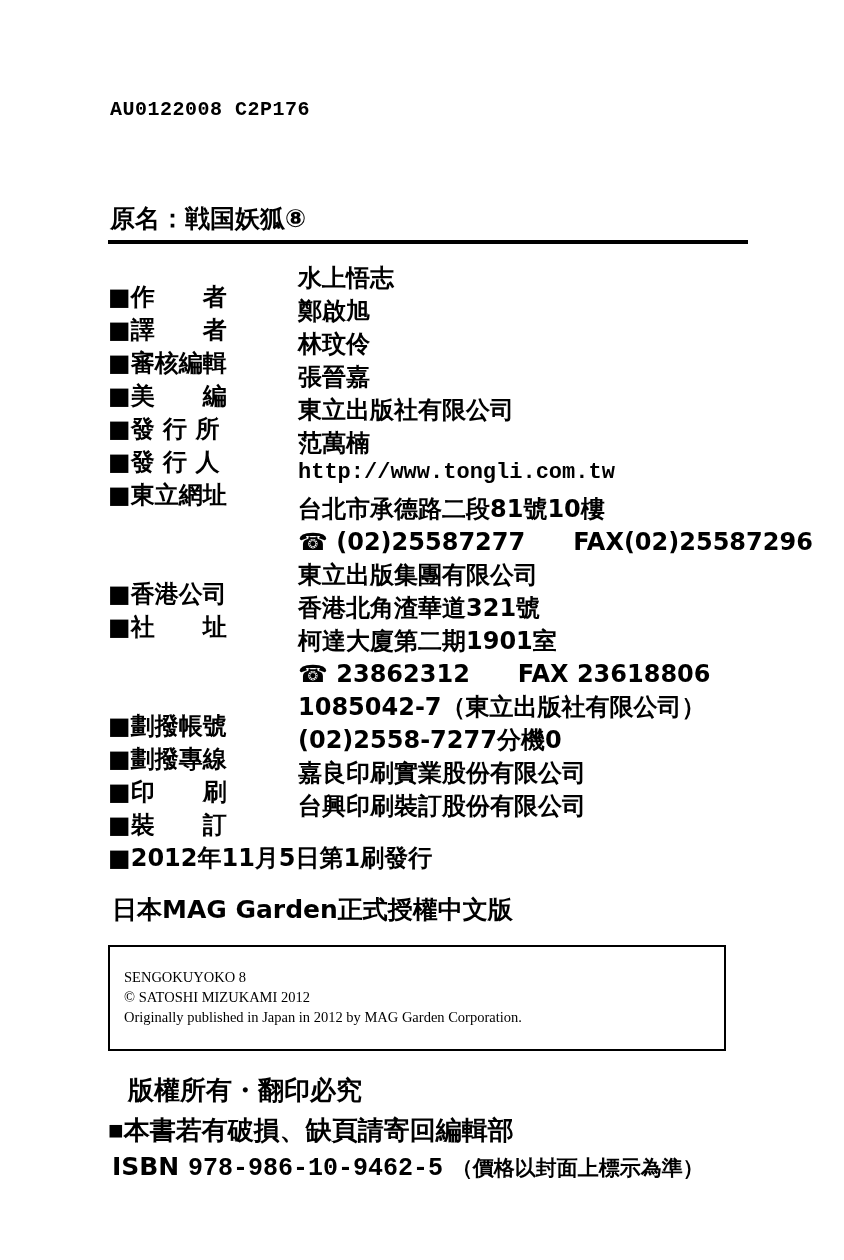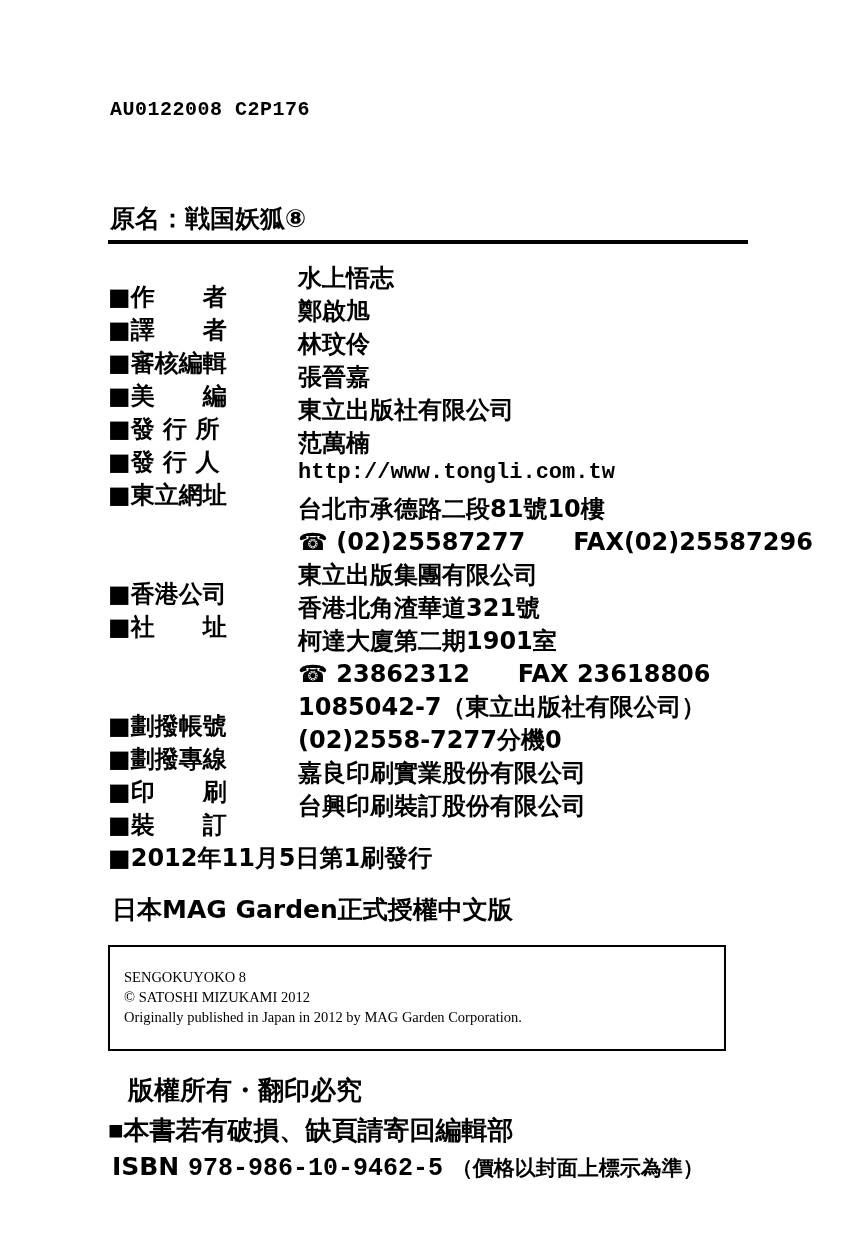--- a/index.html
+++ b/index.html
@@ -136,21 +136,21 @@
     font-family: "DejaVu Sans", sans-serif;
     font-weight: bold;
     font-size: 26px;
     white-space: nowrap;
     margin-left: 18px;
   }
   .bottom-2 {
     position: absolute;
     left: 100px;
     top: 1113px;
-    font-family: Liberation Mono, monospace;
+    font-family: Liberation Sans, sans-serif;
     font-weight: bold;
     font-size: 26px;
     white-space: nowrap;
   }
   .bottom-3 {
     position: absolute;
     left: 104px;
     top: 1152px;
     font-family: "DejaVu Sans", sans-serif;
     font-weight: bold;

